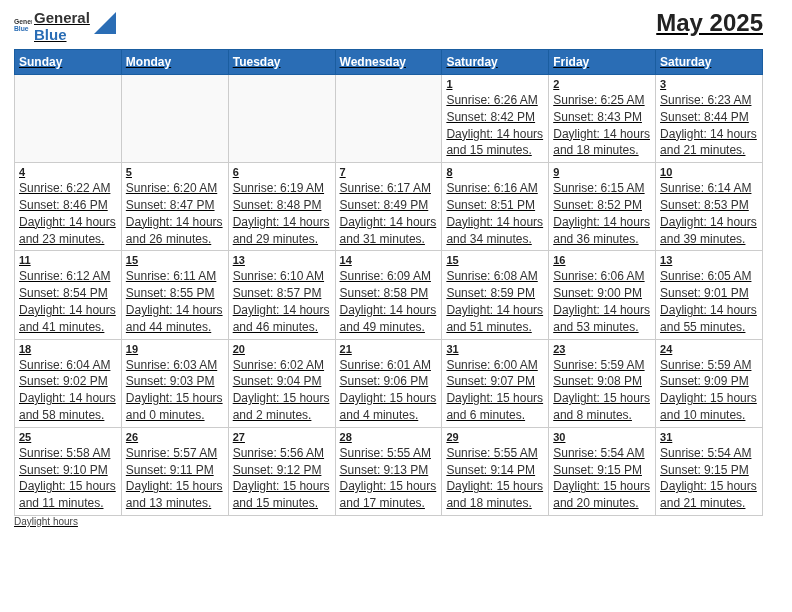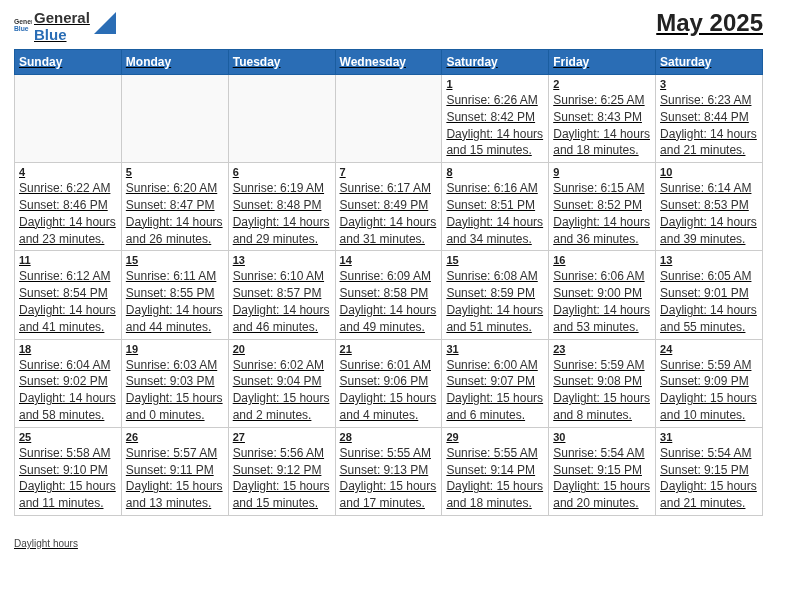--- a/index.html
+++ b/index.html
@@ -80,21 +80,21 @@
       color: #222;
       display: block;
       margin-bottom: 2px;
     }
     .day-info {
       font-size: 12px;
       color: #333;
       line-height: 1.4;
     }
     .footer {
-      margin-top: 22px;
+      margin-top: 0;
       font-size: 10px;
       color: #444;
     }
   </style>
 </head>
 <body>
 
 <div class="page">
   <div class="header">
     <div class="logo">

